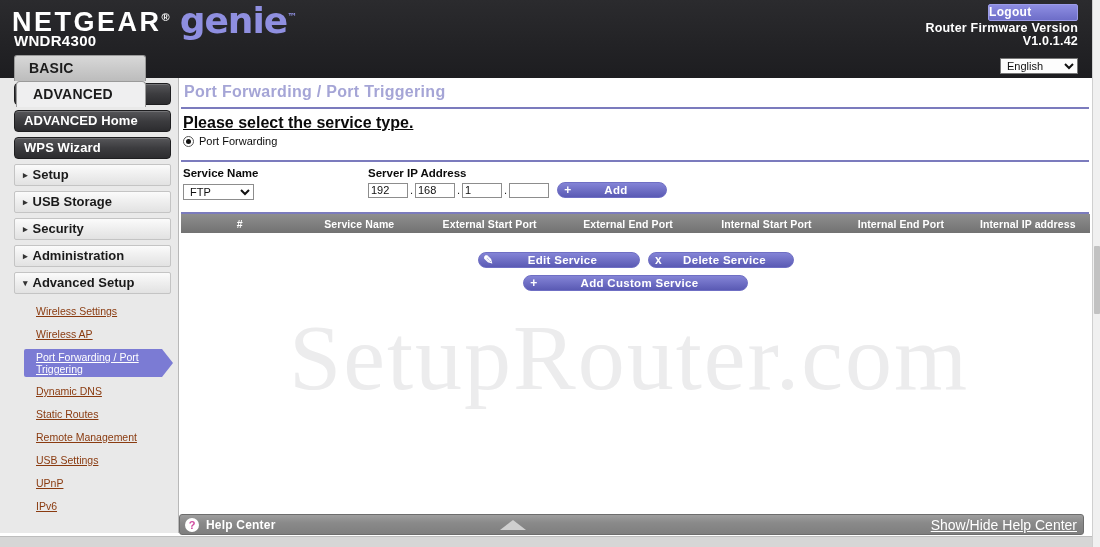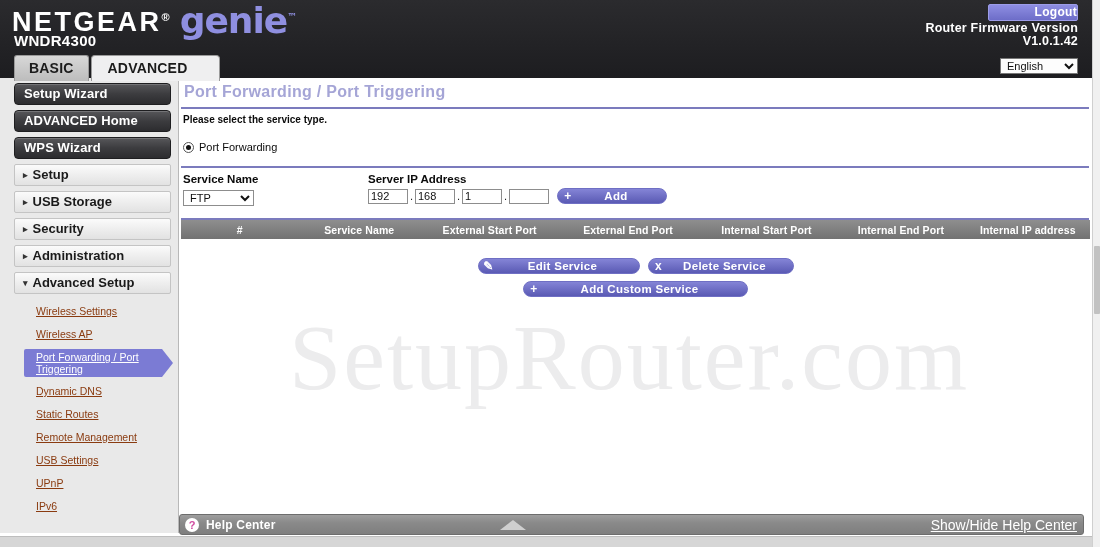--- a/index.html
+++ b/index.html
@@ -64,20 +64,21 @@
     font-size: 15px;
     font-weight: bold;
     letter-spacing: 0.3px;
   }
 
   
   .tabs {
     position: absolute; left: 14px; top: 55px;
     display: flex;
     z-index: 8;
+    flex-direction: column;
   }
   .tab {
     font-size: 14px;
     font-weight: bold;
     color: #1b1b1b;
     padding: 4px 14px 5px 14px;
     border: 1px solid #9a9a9a;
     border-bottom: none;
     cursor: pointer;
     letter-spacing: 0.2px;
@@ -100,21 +101,21 @@
   
   .logout-btn {
     position: absolute; right: 14px; top: 4px;
     width: 90px; height: 17px;
     background: linear-gradient(180deg,#8e8ee2,#6d6dc8);
     border: 1px solid #9c9ce8;
     border-radius: 2px;
     color: #ffffff;
     font-size: 12px;
     font-weight: bold;
-    text-align: right;
+    text-align: left;
     line-height: 15px;
     cursor: pointer;
     letter-spacing: 0.3px;
   }
   .fw-line {
     position: absolute; right: 14px;
     color: #ffffff;
     font-size: 12.5px;
     font-weight: bold;
     text-align: right;
@@ -253,24 +254,25 @@
     height: 2px;
     background: #7b7bbd;
     margin: 6px 3px 0 2px;
   }
   .hr-purple.thin { height: 2px; }
 
   .sec {
     padding: 5px 4px 5px 4px;
   }
   .lbl-bold {
-    font-size: 10px;
+    font-size: 16px;
     font-weight: bold;
     color: #0b0b0b;
-    margin-bottom: 16px;
+    margin-bottom: 3px;
+    text-decoration: underline;
   }
   .radio-row {
     display: flex; align-items: center;
     margin: 3px 0 2px 0;
     cursor: pointer;
   }
   .radio {
     width: 11px; height: 11px;
     border-radius: 50%;
     border: 1px solid #555;

